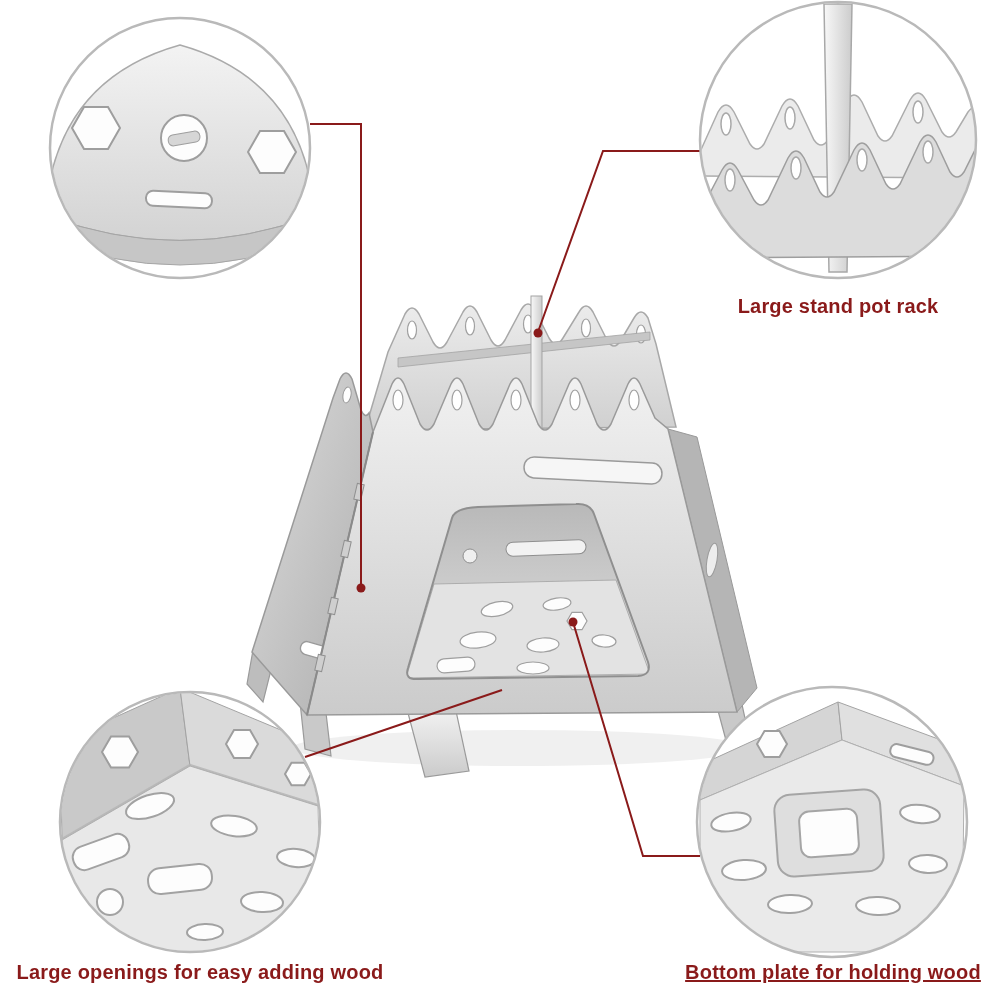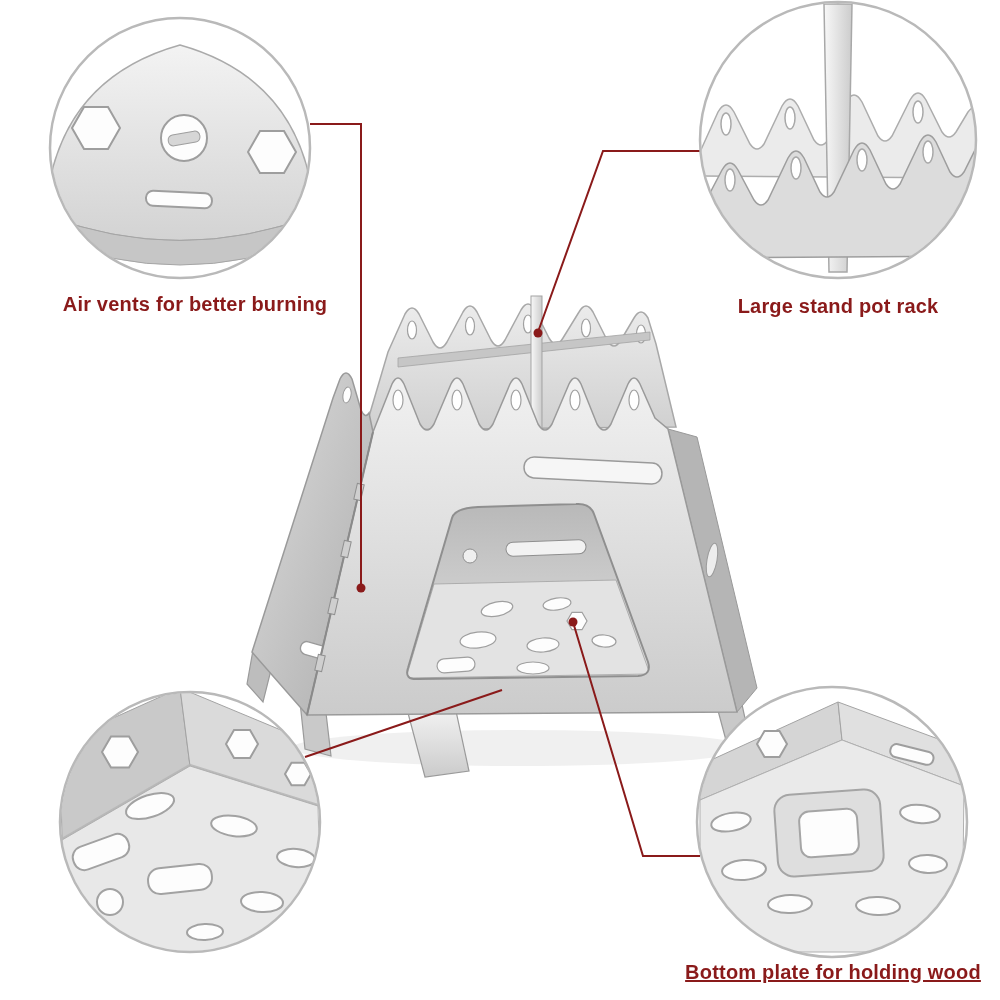--- a/index.html
+++ b/index.html
@@ -233,16 +233,16 @@
         <ellipse cx="920" cy="814" rx="20" ry="9" transform="rotate(6 920 814)"></ellipse>
         <ellipse cx="928" cy="864" rx="19" ry="9" transform="rotate(2 928 864)"></ellipse>
         <ellipse cx="790" cy="904" rx="22" ry="9" transform="rotate(-2 790 904)"></ellipse>
         <ellipse cx="878" cy="906" rx="22" ry="9" transform="rotate(2 878 906)"></ellipse>
       </g>
     </g>
     <circle cx="832" cy="822" r="135" fill="none" stroke="#b9b9b9" stroke-width="2.5"></circle>
   </g>
 </svg>
 
-  <div class="label" style="left:35px; top:293px; width:320px;">Air vents for better burning</div>
   <div class="label" style="left:700px; top:295px; width:276px;">Large stand pot rack</div>
+  <div class="label" style="left:0px; top:961px; width:400px;">Large openings for easy adding wood</div>
   <div class="label" style="left:666px; top:961px; width:334px;text-decoration:underline;">Bottom plate for holding wood</div>
 </div>
 
 </body></html>

